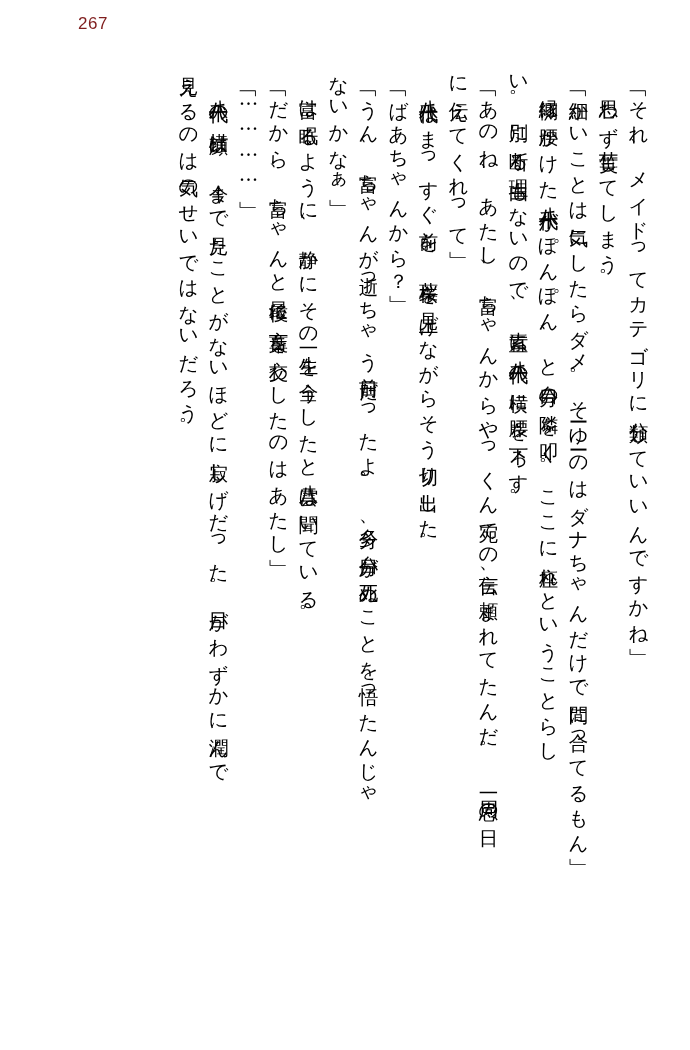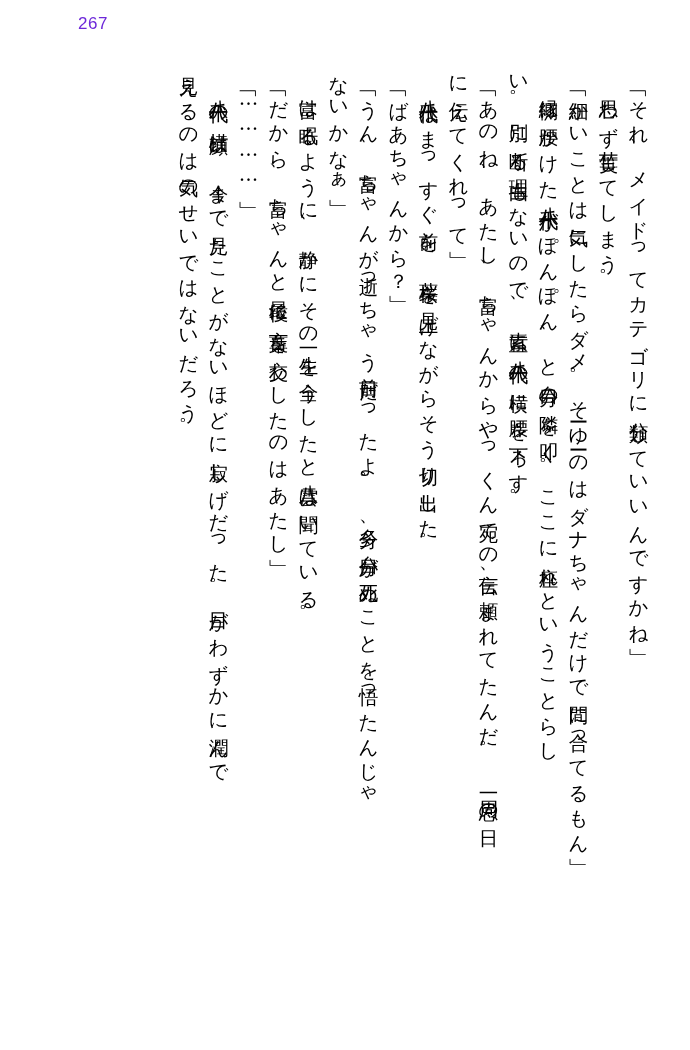--- a/index.html
+++ b/index.html
@@ -21,21 +21,21 @@
     background: #ffffff;
     box-sizing: border-box;
   }
   .page-number {
     position: absolute;
     top: 14px;
     left: 78px;
     font-family: "Liberation Sans", sans-serif;
     font-size: 17px;
     letter-spacing: 0.5px;
-    color: #6d28d9;
+    color: #7f1d1d;
   }
   .text-body {
     position: absolute;
     top: 62px;
     left: 42px;
     width: 606px;
     height: 960px;
     display: flex;
     flex-direction: row-reverse;
     align-items: flex-start;

